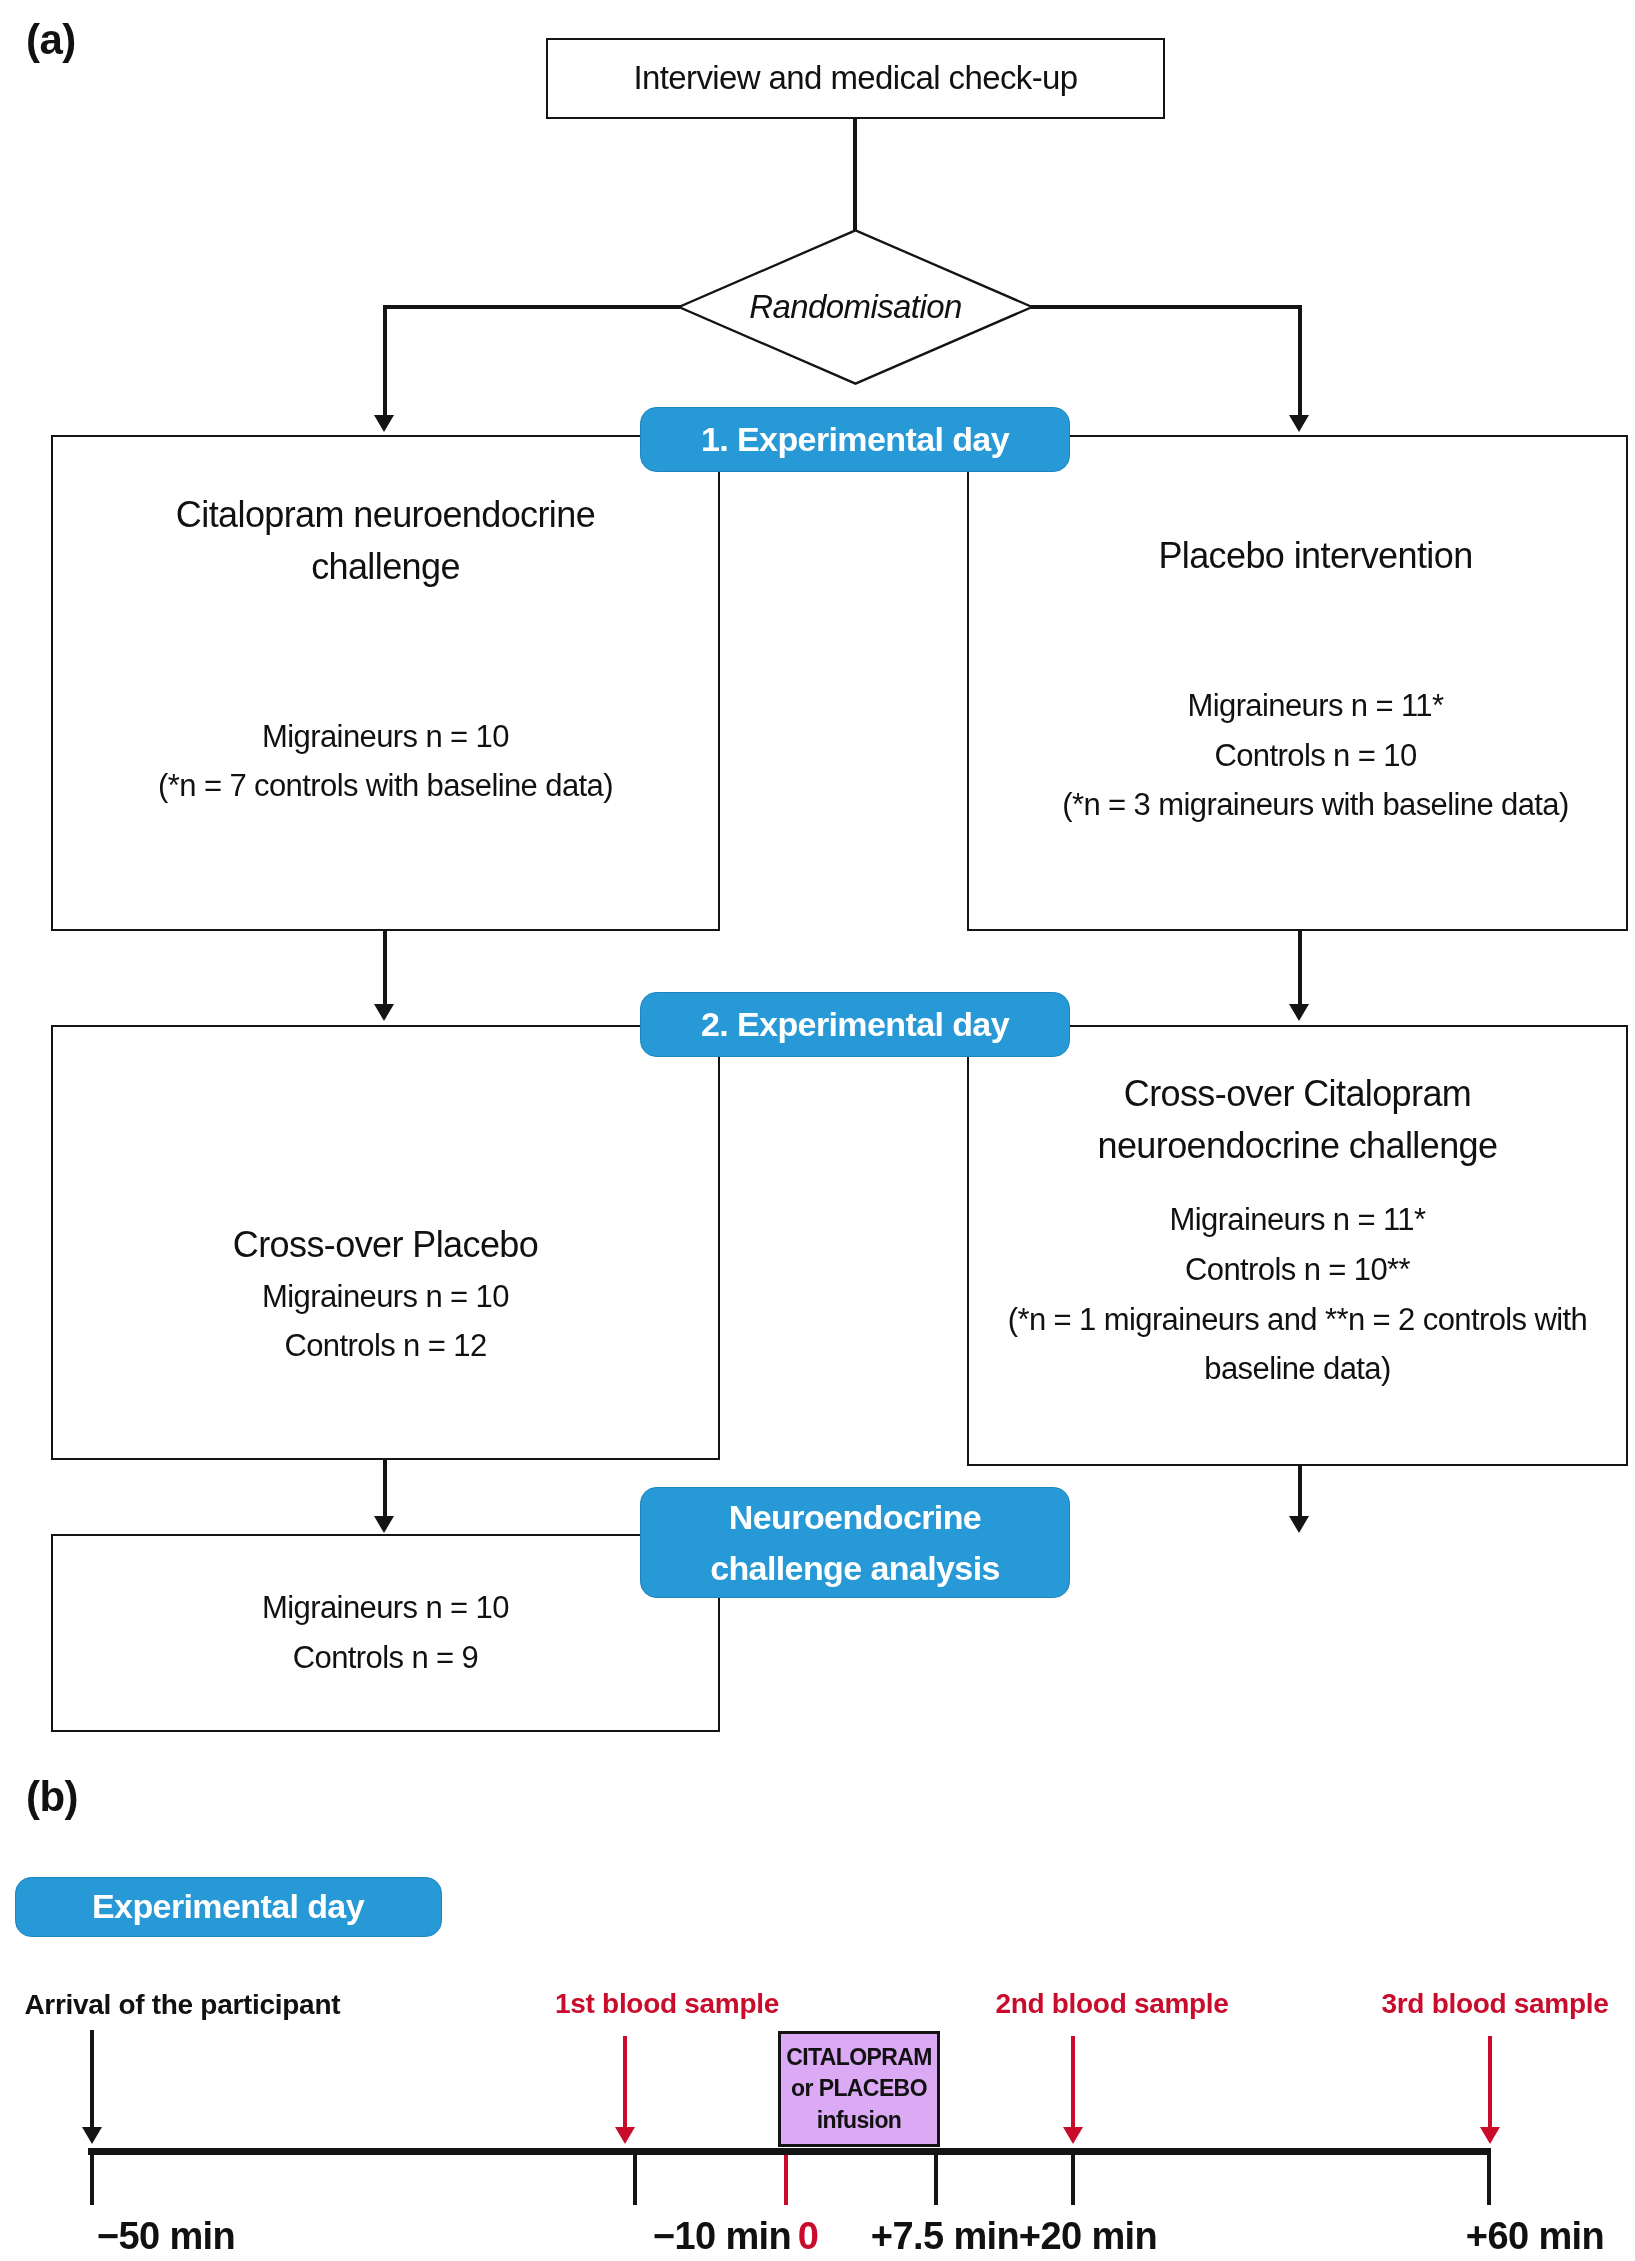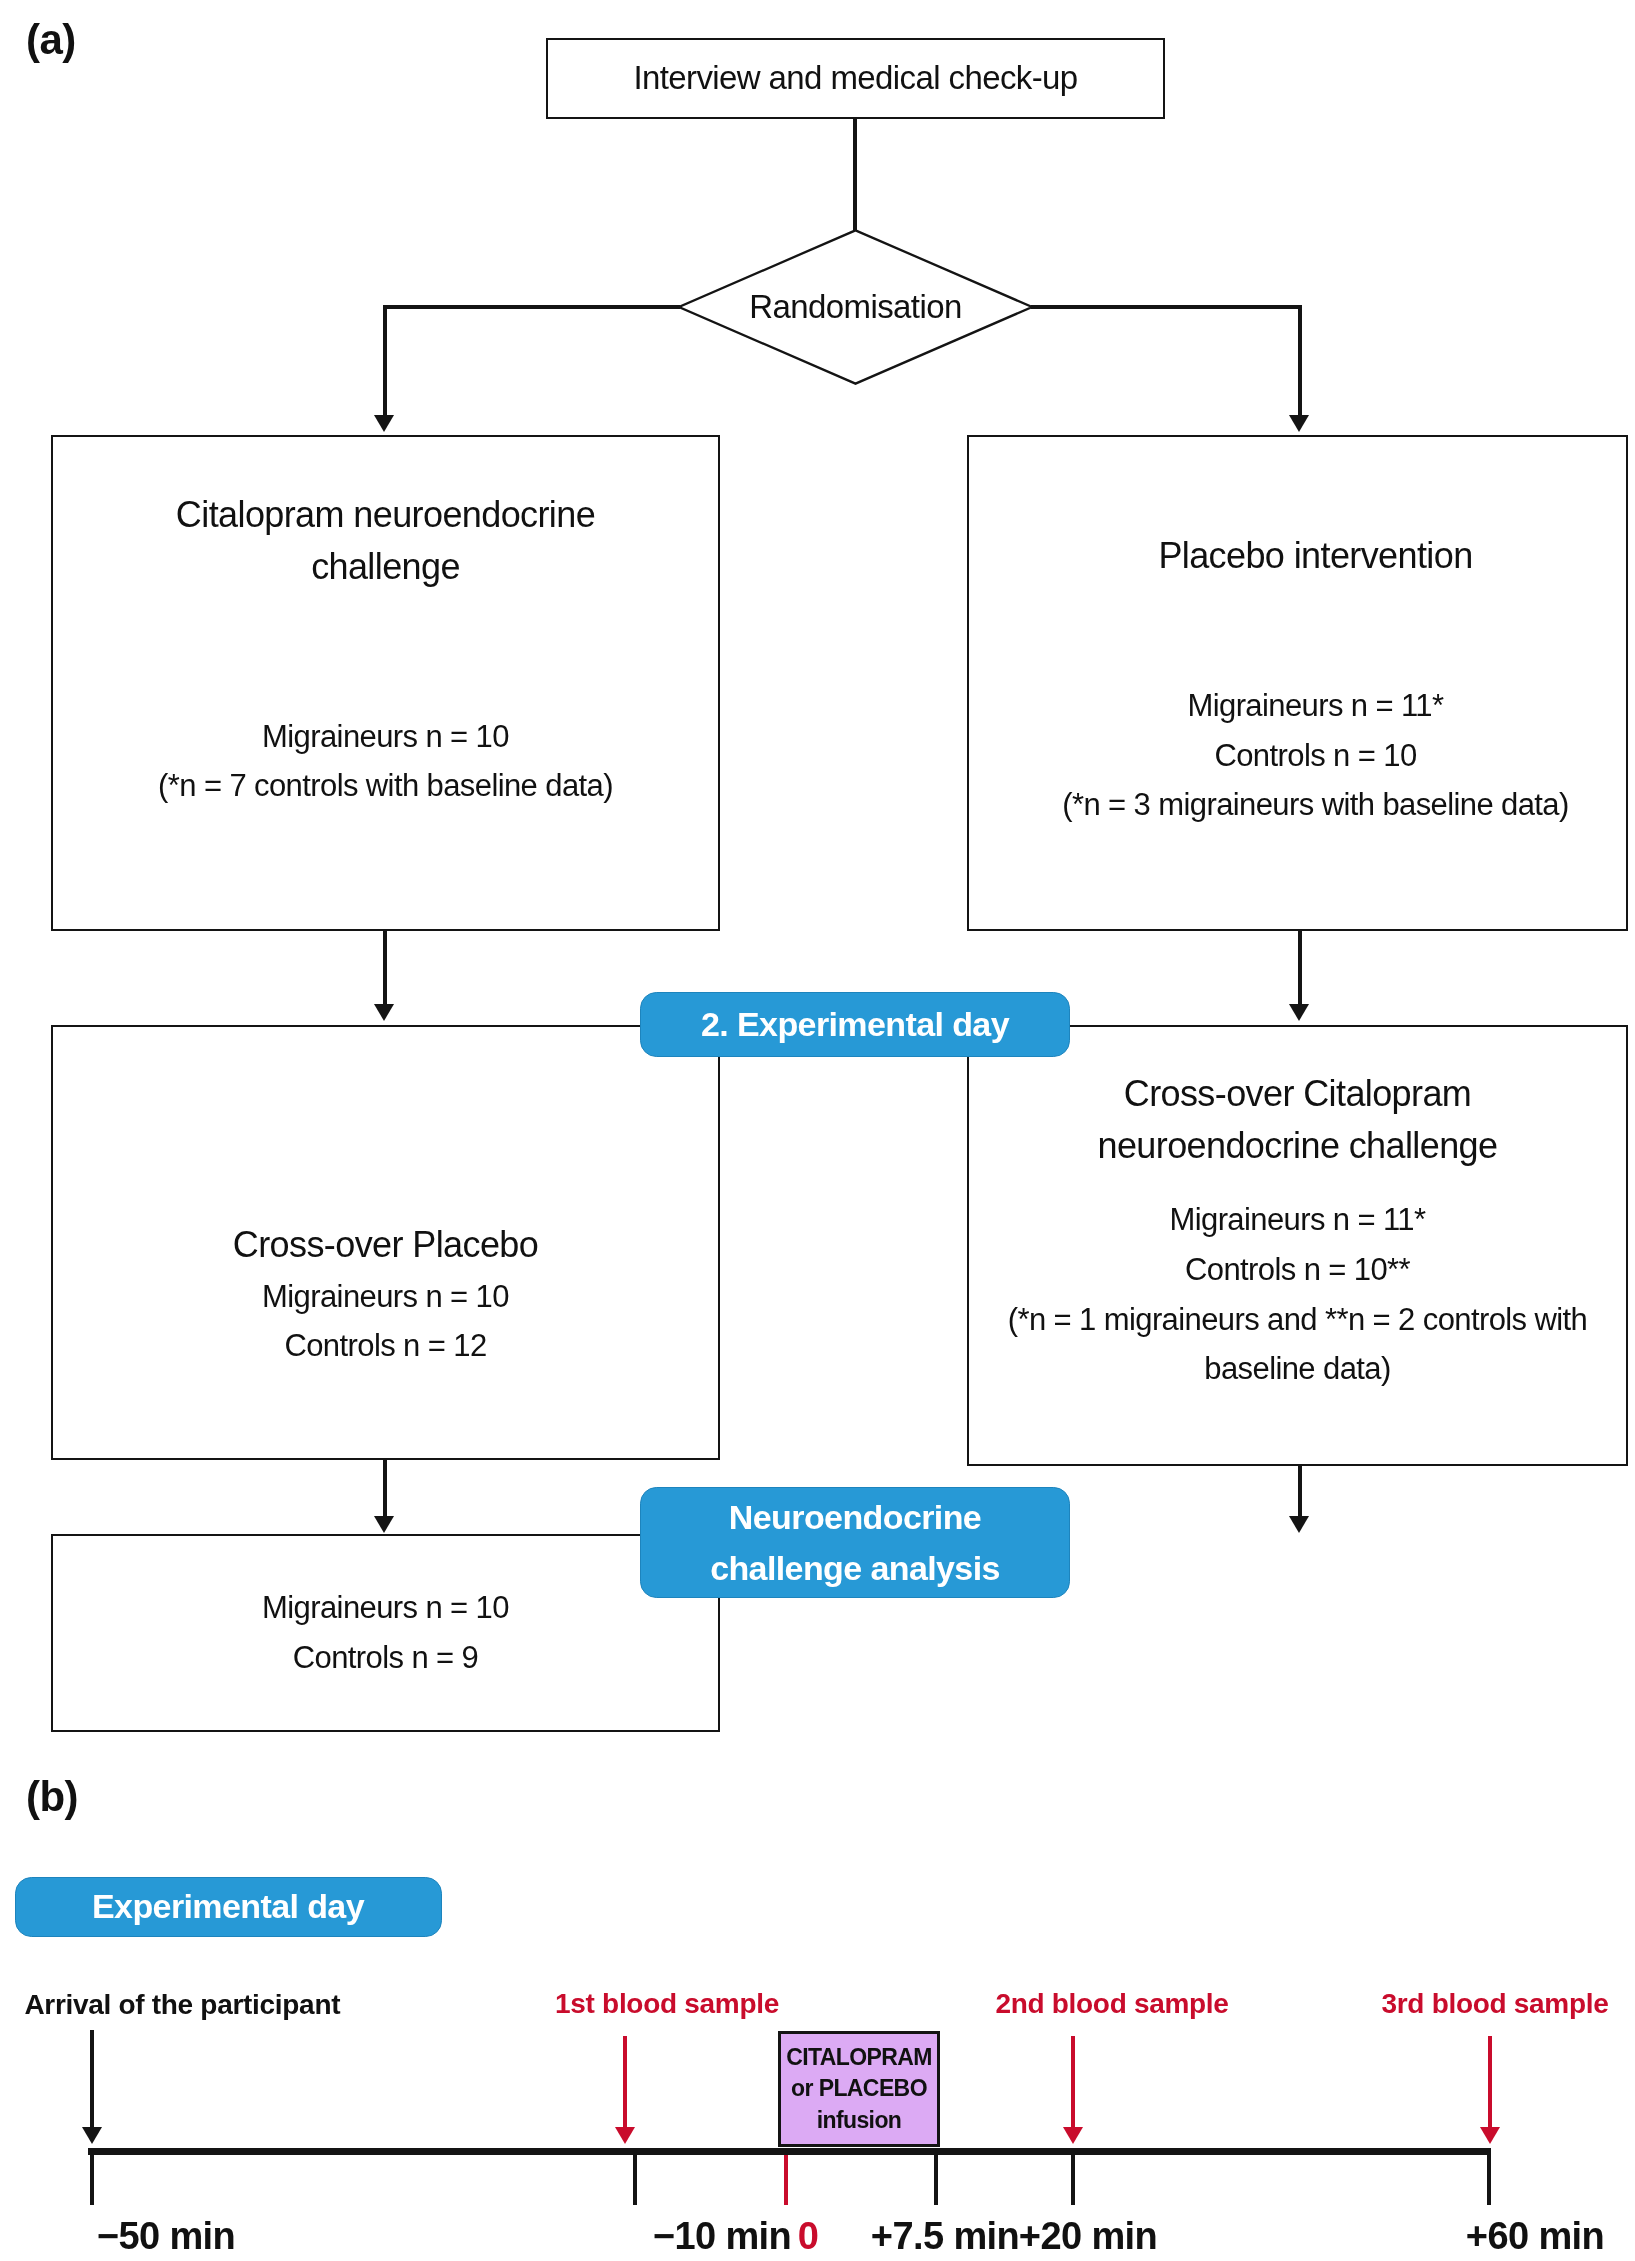--- a/index.html
+++ b/index.html
@@ -22,21 +22,21 @@
   .vline{width:3.5px;}
   .hline{height:3.5px;}
   .vline.red{background:#c90c2c;width:4.1px;}
   .ah{position:absolute;width:0;height:0;border-left:10.5px solid transparent;
       border-right:10.5px solid transparent;border-top:17.4px solid #141414;z-index:3;}
   .ah.red{border-top-color:#c90c2c;}
   
   #diamond-wrap{position:absolute;left:675px;top:228px;width:361px;height:158px;z-index:4;}
   #diamond-wrap svg{position:absolute;left:0;top:0;}
   #diamond-label{position:absolute;left:0;top:0;width:100%;height:100%;display:flex;
-                 align-items:center;justify-content:center;font-size:33px;letter-spacing:-0.6px;}
+                 align-items:center;justify-content:center;font-size:33px;letter-spacing:-0.6px;font-style:italic;}
   
   .b-label{position:absolute;font-weight:bold;font-size:28px;white-space:nowrap;letter-spacing:-0.3px;}
   .b-label.red{color:#c90c2c;transform:translateX(-50%);}
   .tick{position:absolute;width:4.1px;height:51px;top:2154px;background:#141414;z-index:2;}
   .tick.red{background:#c90c2c;}
   .tick-label{position:absolute;top:2215px;font-weight:bold;font-size:38px;white-space:nowrap;
               transform:translateX(-50%);letter-spacing:-0.6px;}
   .tick-label.red{color:#c90c2c;}
   #infusion-box{position:absolute;left:778px;top:2031px;width:162px;height:116px;background:#dcaaf4;
                 border:3.5px solid #141414;box-sizing:border-box;display:flex;flex-direction:column;
@@ -72,20 +72,21 @@
   </div>
 
   <div class="hline" style="left:383px;top:305px;width:297px;"></div>
   <div class="hline" style="left:1031px;top:305px;width:269px;"></div>
 
   <div class="vline" style="left:383px;top:305px;height:111px;"></div>
   <div class="ah" style="left:374px;top:415px;"></div>
   <div class="vline" style="left:1298px;top:305px;height:111px;"></div>
   <div class="ah" style="left:1289px;top:415px;"></div>
 
+  <div class="badge" style="left: 640px; top: 407px; width: 430px; height: 65px; background: rgb(39, 153, 214);">1. Experimental day</div>
 
   <div class="fbox r1-left" style="left:51px;top:435px;width:669px;height:496px;">
     <div class="box-title">Citalopram neuroendocrine challenge</div>
     <div class="box-lines">
       <div>Migraineurs n = 10</div>
       <div>(*n = 7 controls with baseline data)</div>
     </div>
   </div>
   <div class="fbox r1-right" style="left:967px;top:435px;width:661px;height:496px;padding-left:36px;">
     <div class="box-title">Placebo intervention</div>

